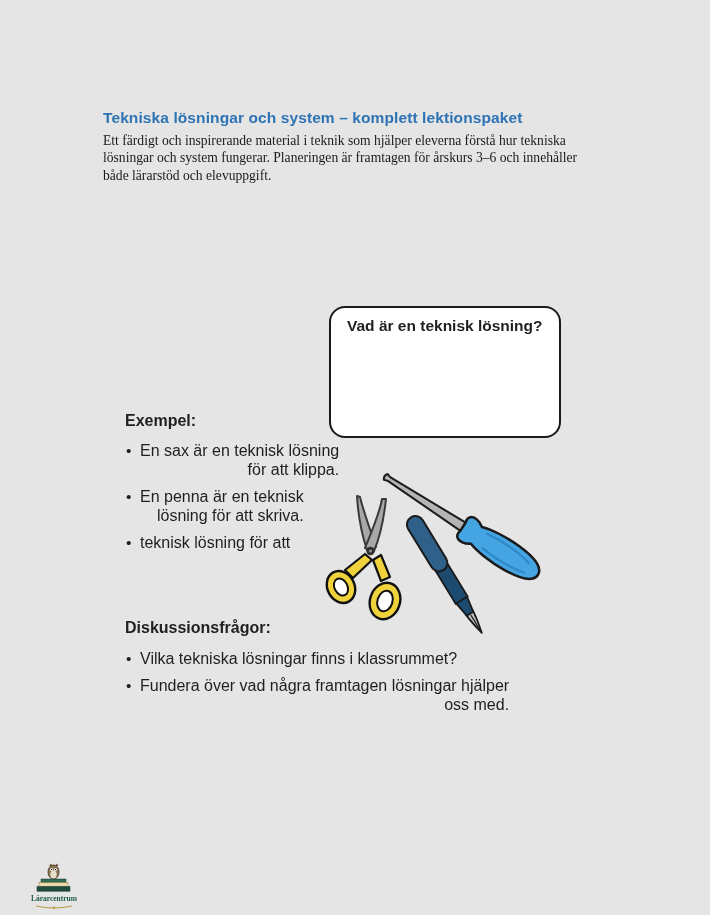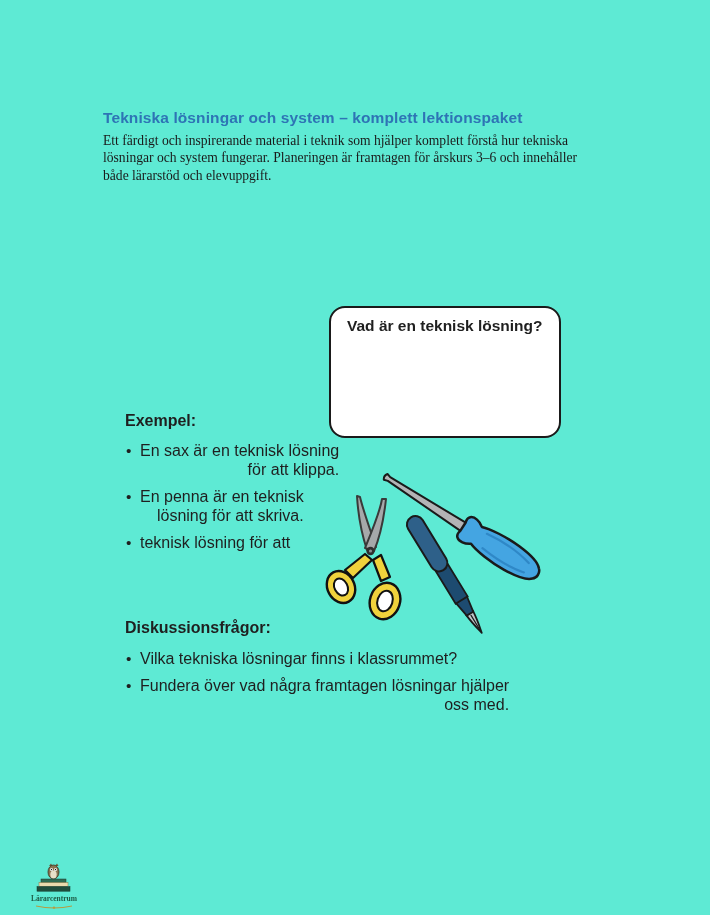--- a/index.html
+++ b/index.html
@@ -1,21 +1,21 @@
 <!DOCTYPE html>
 <html><head>
 <meta charset="utf-8">
 <style>
   * { margin: 0; padding: 0; box-sizing: border-box; }
   html, body { background: #ffffff; }
   .page {
     position: relative;
     width: 710px;
     height: 915px;
-    background: #5eead4;
+    background: #e5e5e5;
     overflow: hidden;
     font-family: "Liberation Sans", "DejaVu Sans", sans-serif;
     color: #1f1f1f;
   }
   .doc-heading {
     position: absolute;
     left: 103px; top: 109px;
     font-size: 15.5px;
     font-weight: 700;
     color: #2e74b5;
@@ -102,21 +102,21 @@
   }
 </style>
 </head>
 <body>
 
 <div class="page">
 
   <div class="doc-heading">Tekniska lösningar och system – komplett lektionspaket</div>
 
   <div class="intro">
-    <div>Ett färdigt och inspirerande material i teknik som hjälper komplett förstå hur tekniska</div>
+    <div>Ett färdigt och inspirerande material i teknik som hjälper eleverna förstå hur tekniska</div>
     <div>lösningar och system fungerar. Planeringen är framtagen för årskurs 3–6 och innehåller</div>
     <div>både lärarstöd och elevuppgift.</div>
   </div>
 
   <div class="speech-bubble">
     <div class="bubble-title">Vad är en teknisk lösning?</div>
   </div>
 
   <div class="section-heading exempel-heading">Exempel:</div>
 

